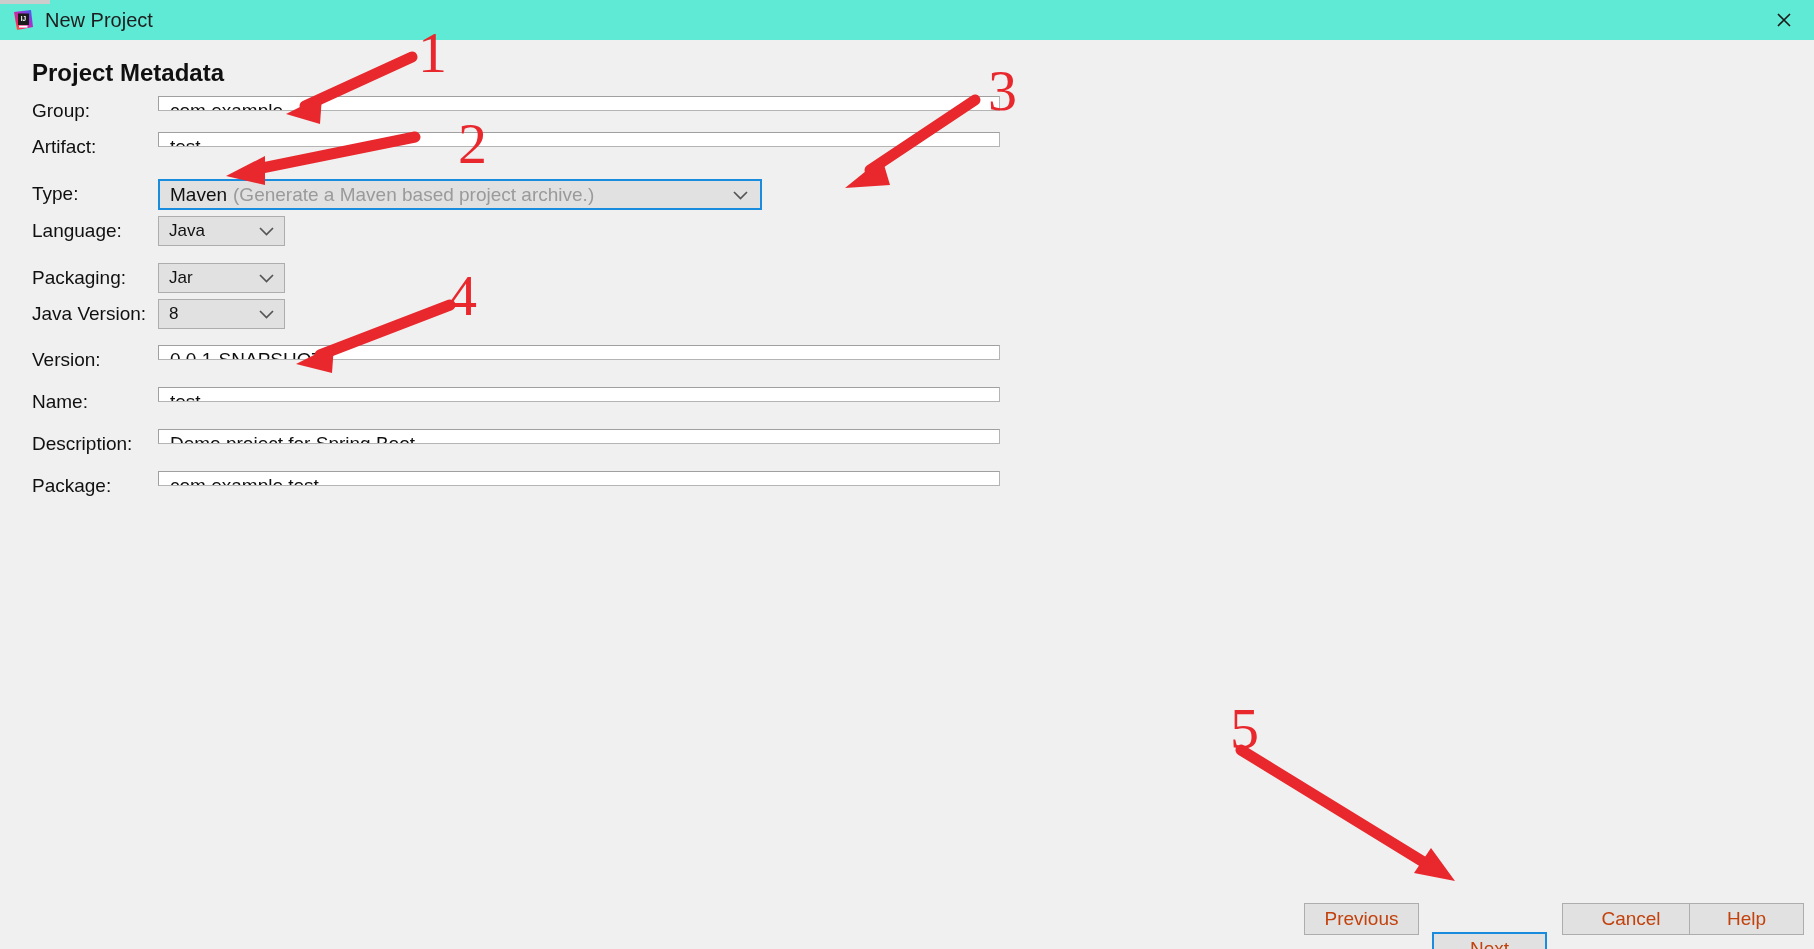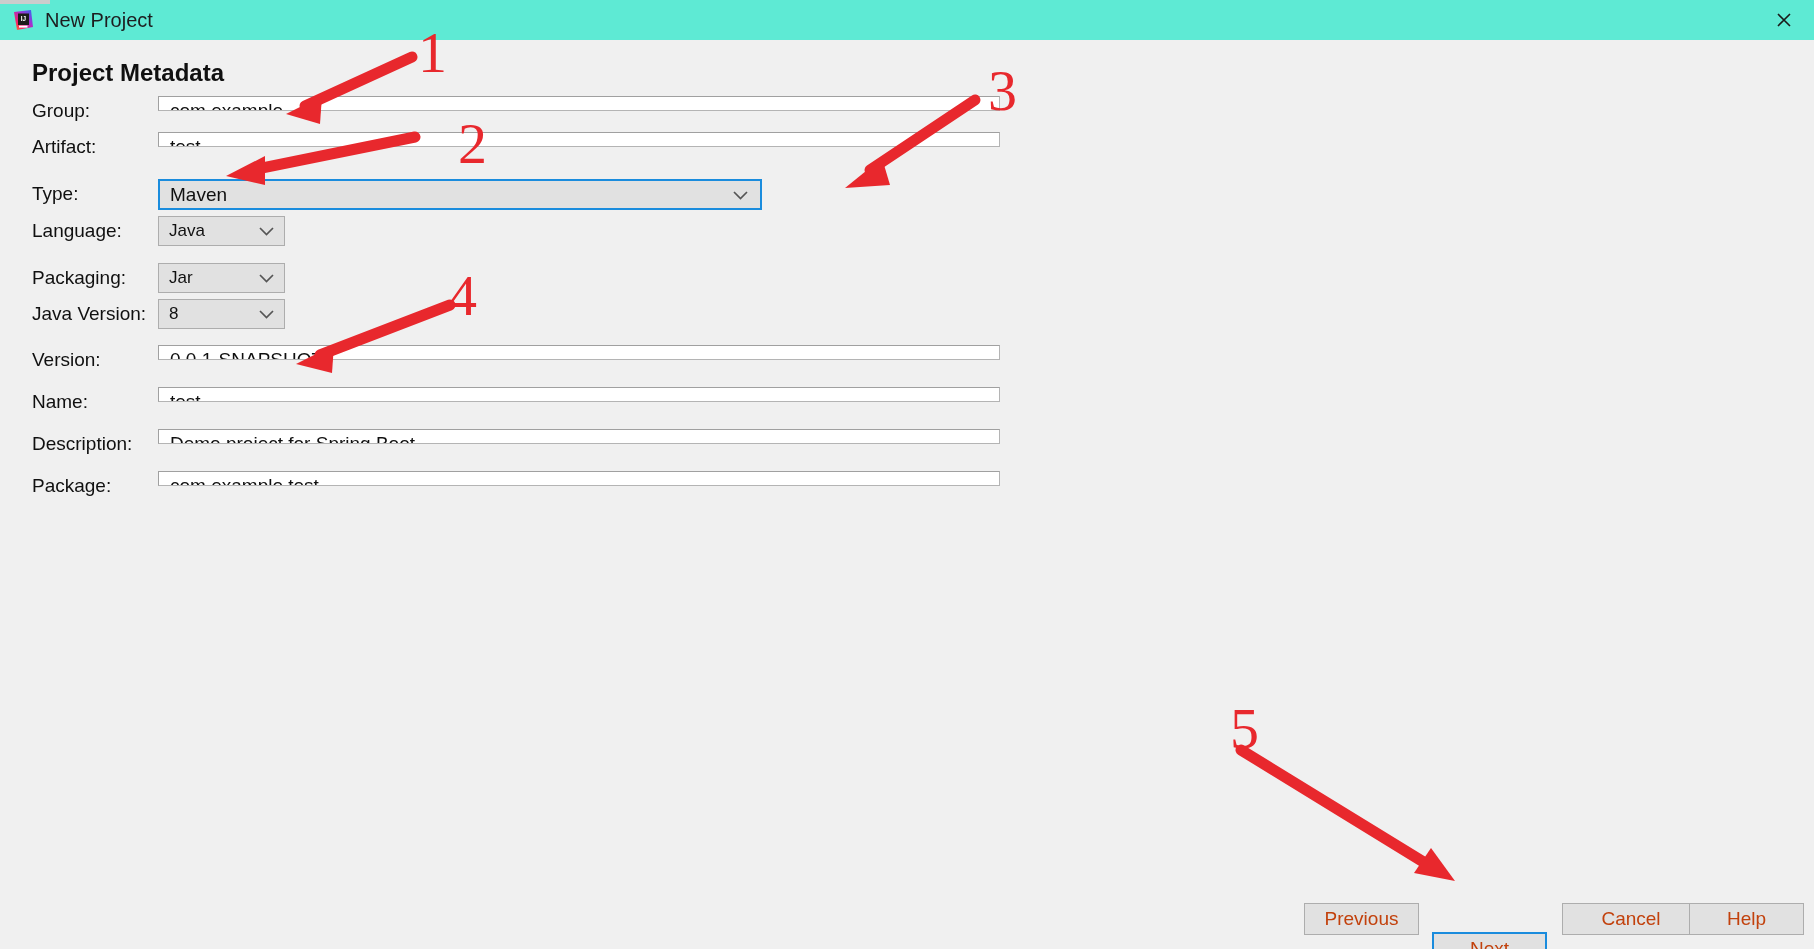--- a/index.html
+++ b/index.html
@@ -238,20 +238,21 @@
 
 <div class="row" style="top:132px">
   <div class="flabel">Artifact:</div>
   <div class="textfield" title="artifact">test</div>
 </div>
 
 <div class="row" style="top:179px">
   <div class="flabel">Type:</div>
   <div class="combo-wide">
     <span class="combo-text">Maven</span>
+    <span class="combo-hint">(Generate a Maven based project archive.)</span>
     <span class="chev">
       <svg width="15" height="9" viewBox="0 0 15 9">
           <path d="M1 1 L7.5 7.5 L14 1" stroke="#555" stroke-width="1.7" fill="none"></path>
         </svg>
     </span>
   </div>
 </div>
 
 <div class="row" style="top:216px">
   <div class="flabel">Language:</div>

